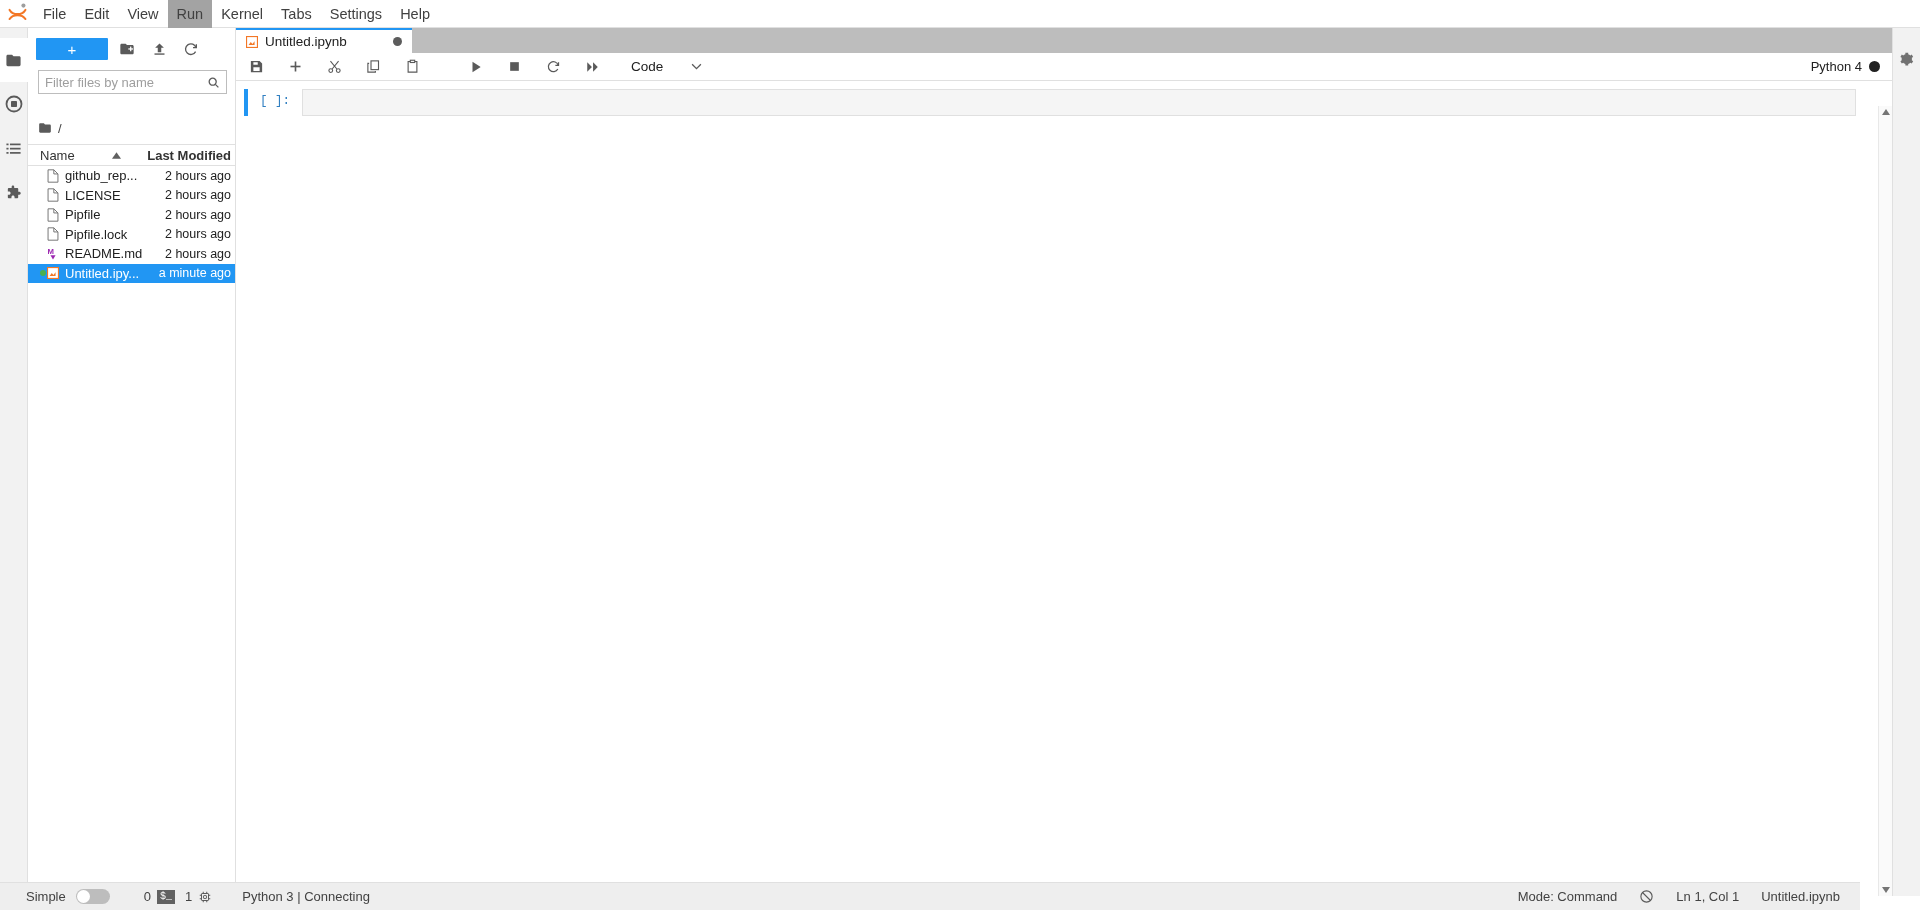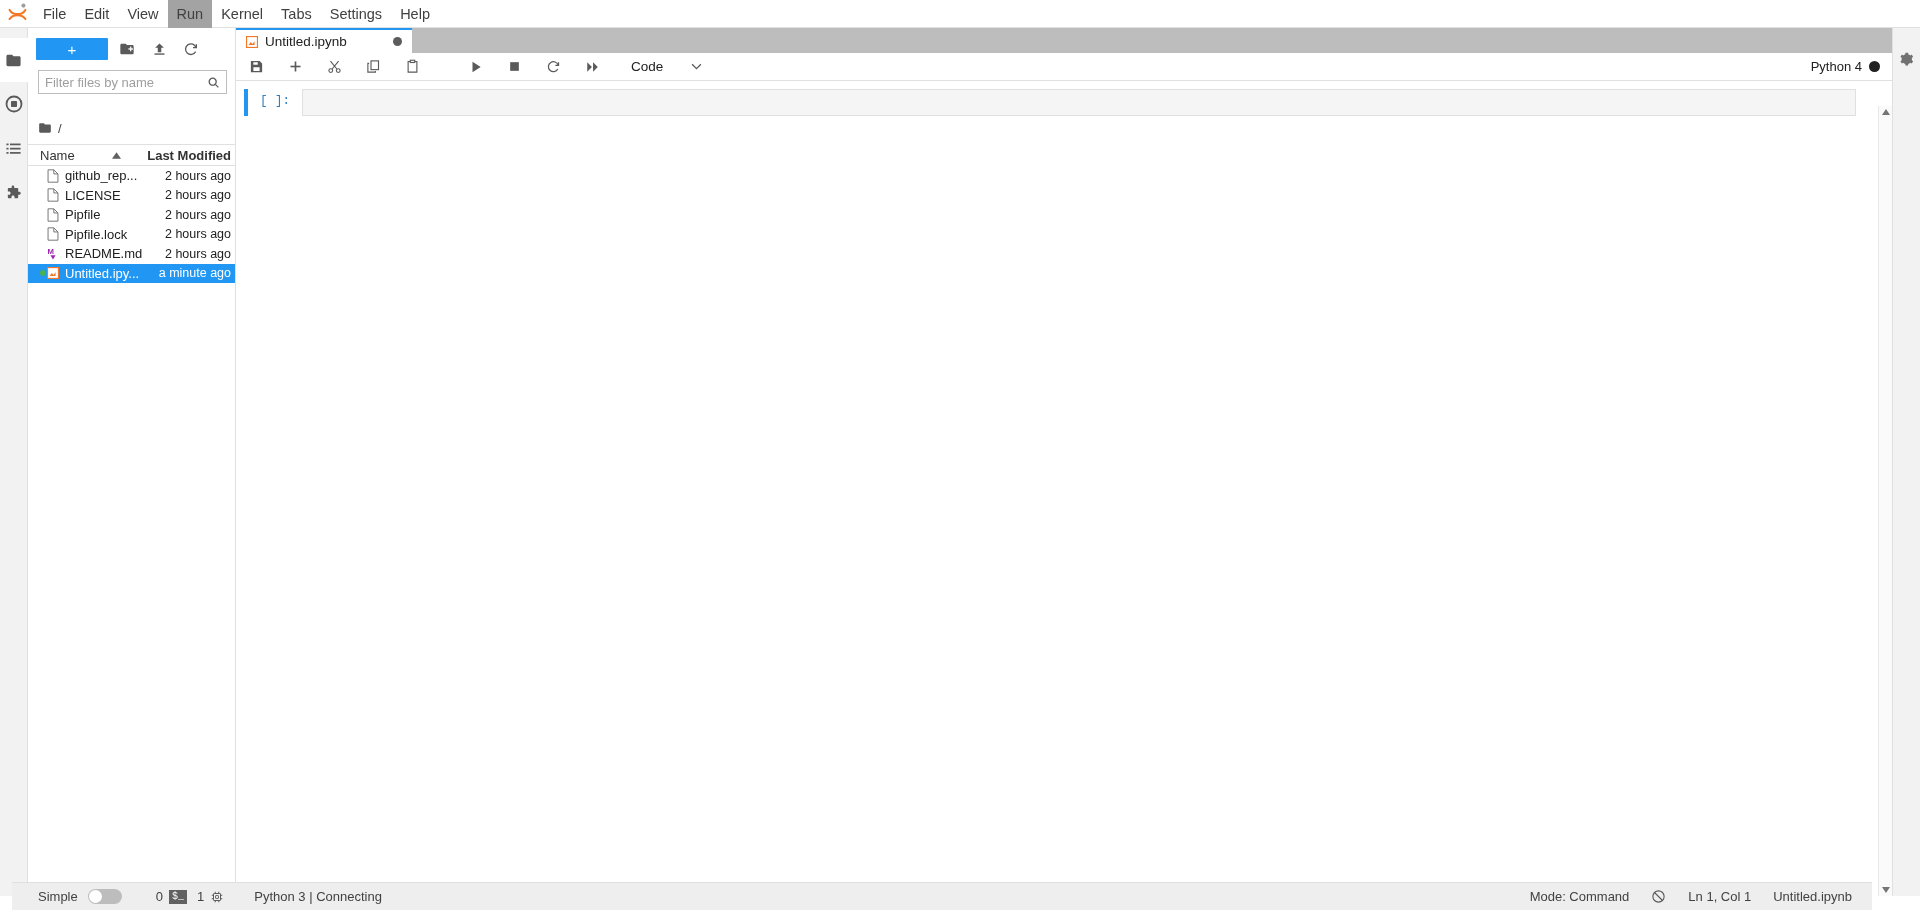--- a/index.html
+++ b/index.html
@@ -151,21 +151,21 @@
   }
   .nb-scrollbar {
     position: absolute; right: 0; top: 25px; bottom: 0; width: 14px;
     background: #fafafa; border-left: 1px solid #e8e8e8;
     display: flex; flex-direction: column; justify-content: space-between; align-items: center;
   }
   .sb-arrow { color: #757575; font-size: 9px; line-height: 1; padding: 3px 0; }
 
   
   .statusbar {
-    position: absolute; left: 12px; bottom: 0; width: 1860px; height: 28px;
+    position: absolute; left: 0; bottom: 0; width: 1860px; height: 28px;
     background: #eeeeee; border-top: 1px solid #e0e0e0;
     display: flex; align-items: center; font-size: 13px; color: #424242;
   }
   .sb-left { display: flex; align-items: center; gap: 10px; padding-left: 26px; }
   .sb-right { margin-left: auto; display: flex; align-items: center; gap: 22px; padding-right: 20px; }
   .toggle {
     width: 34px; height: 15px; border-radius: 8px; background: #bdbdbd;
     position: relative; cursor: pointer;
   }
   .toggle .knob {

